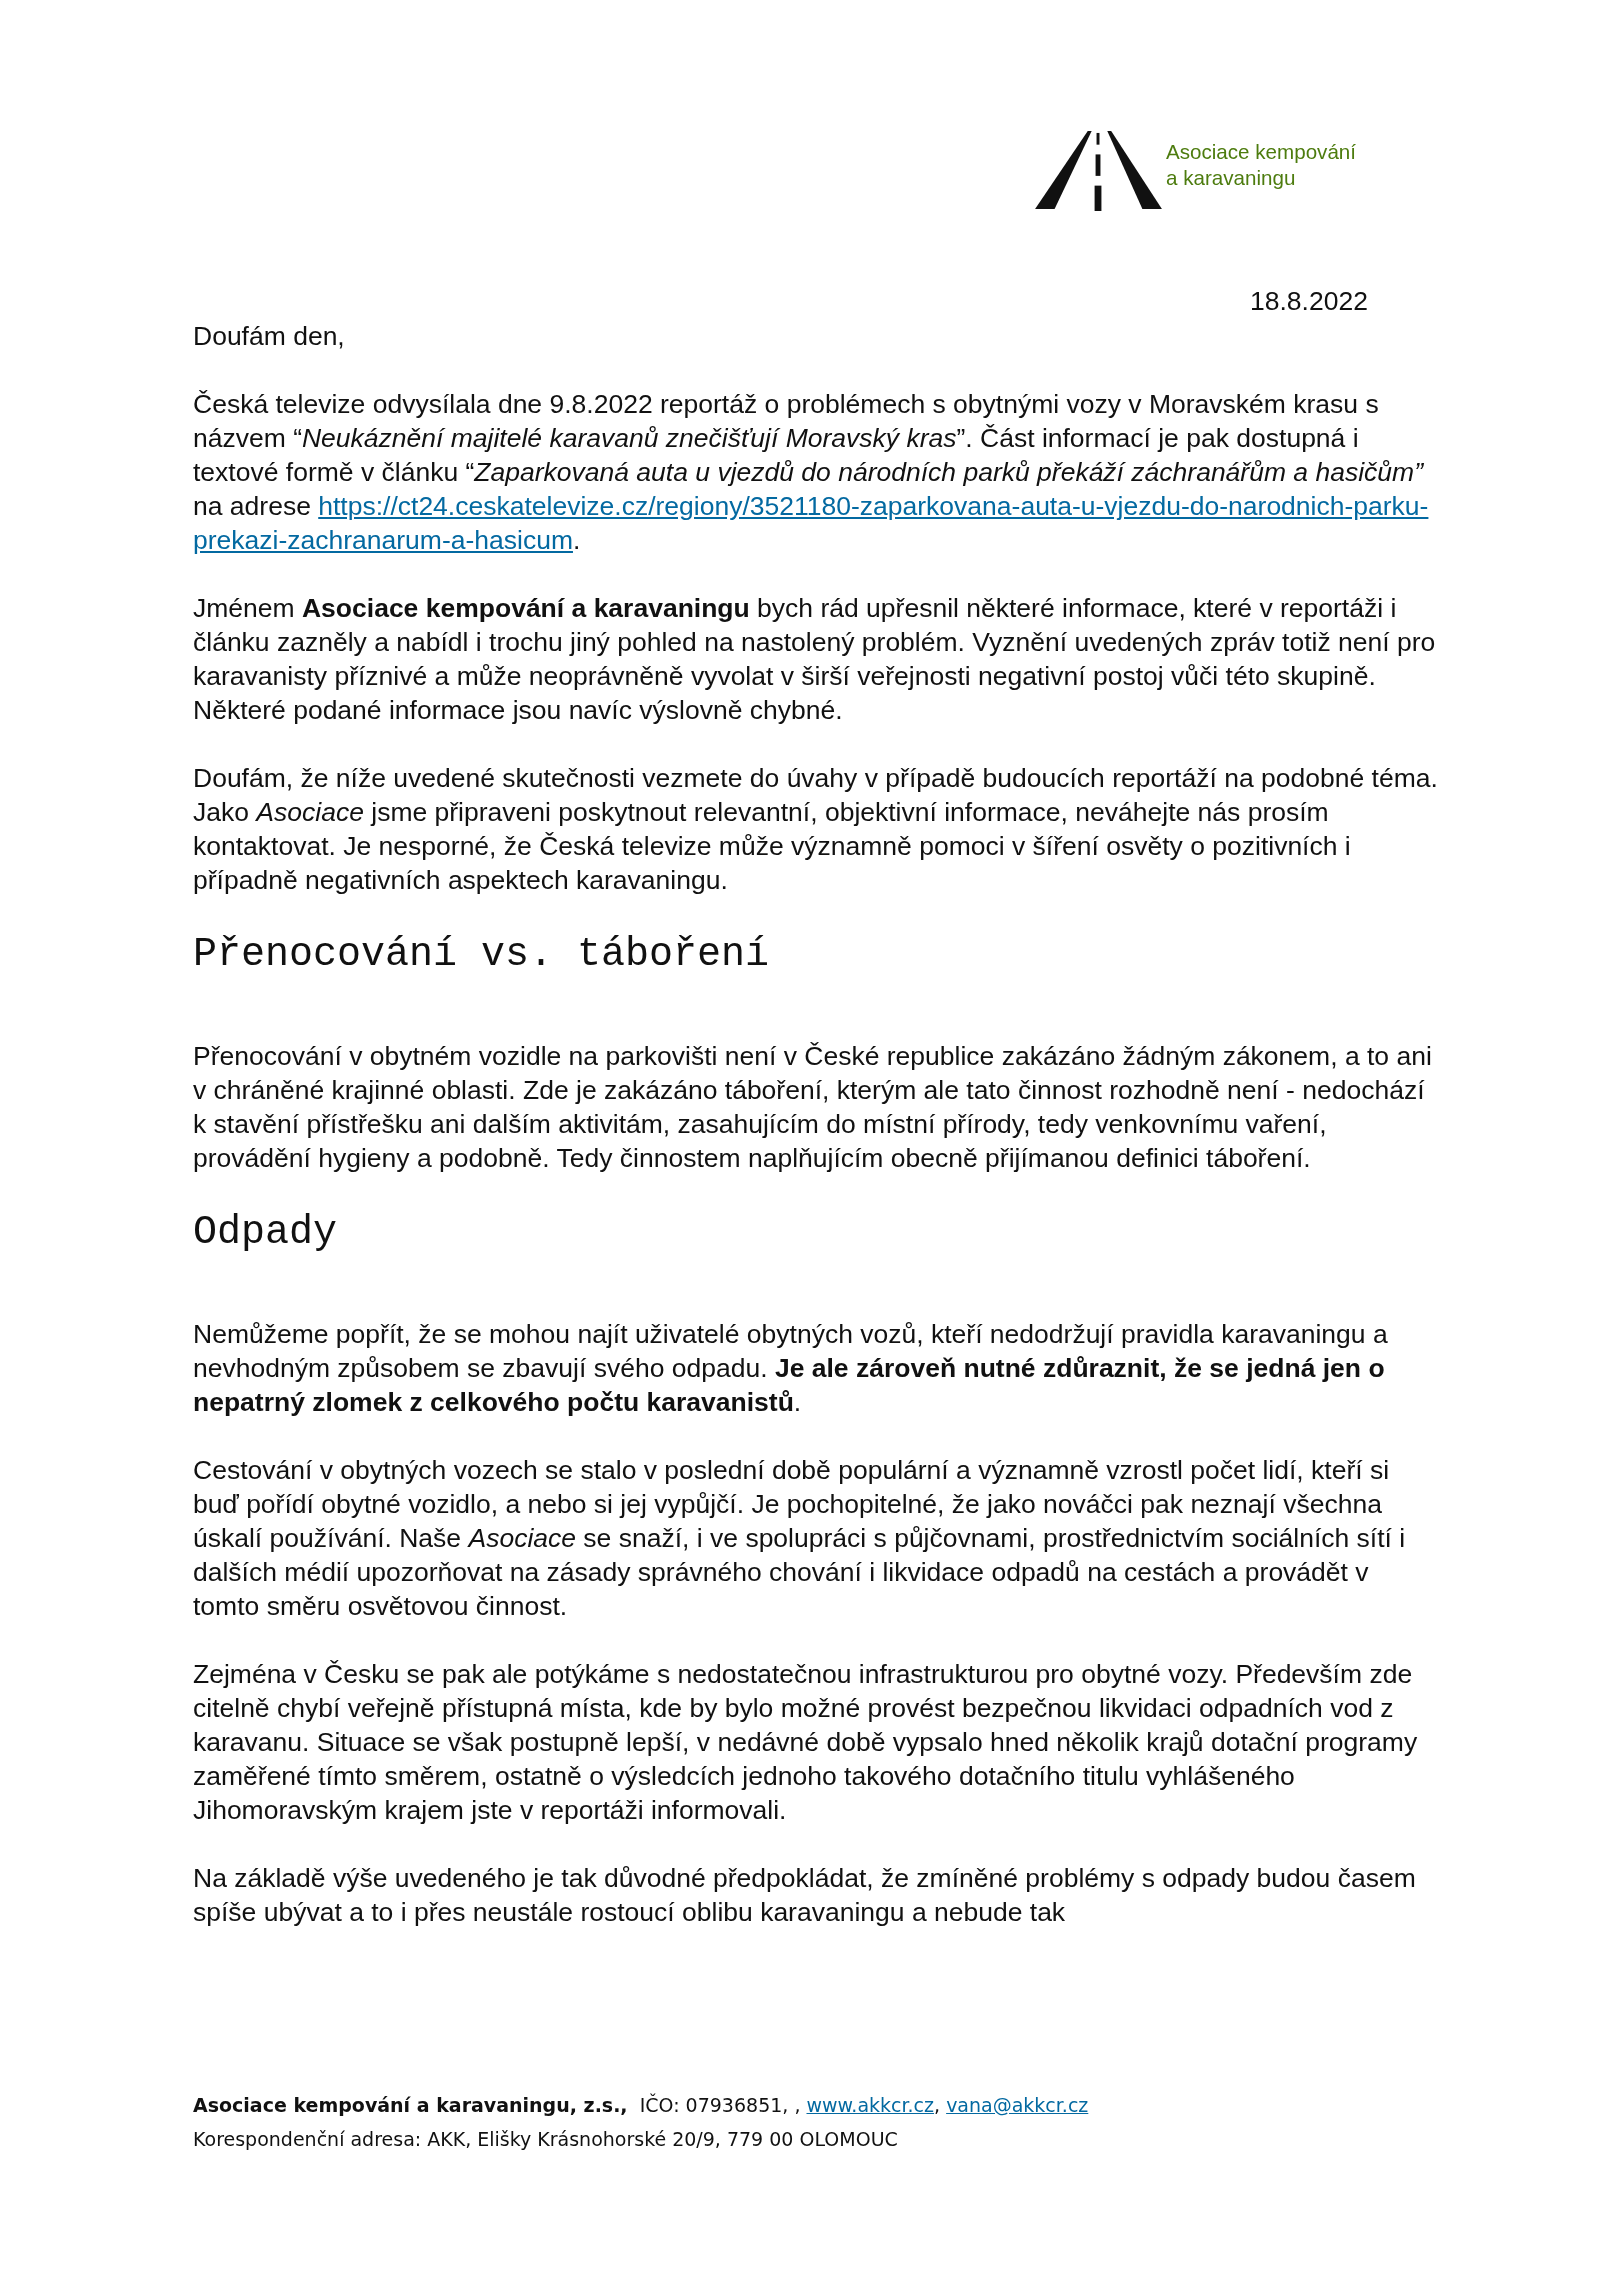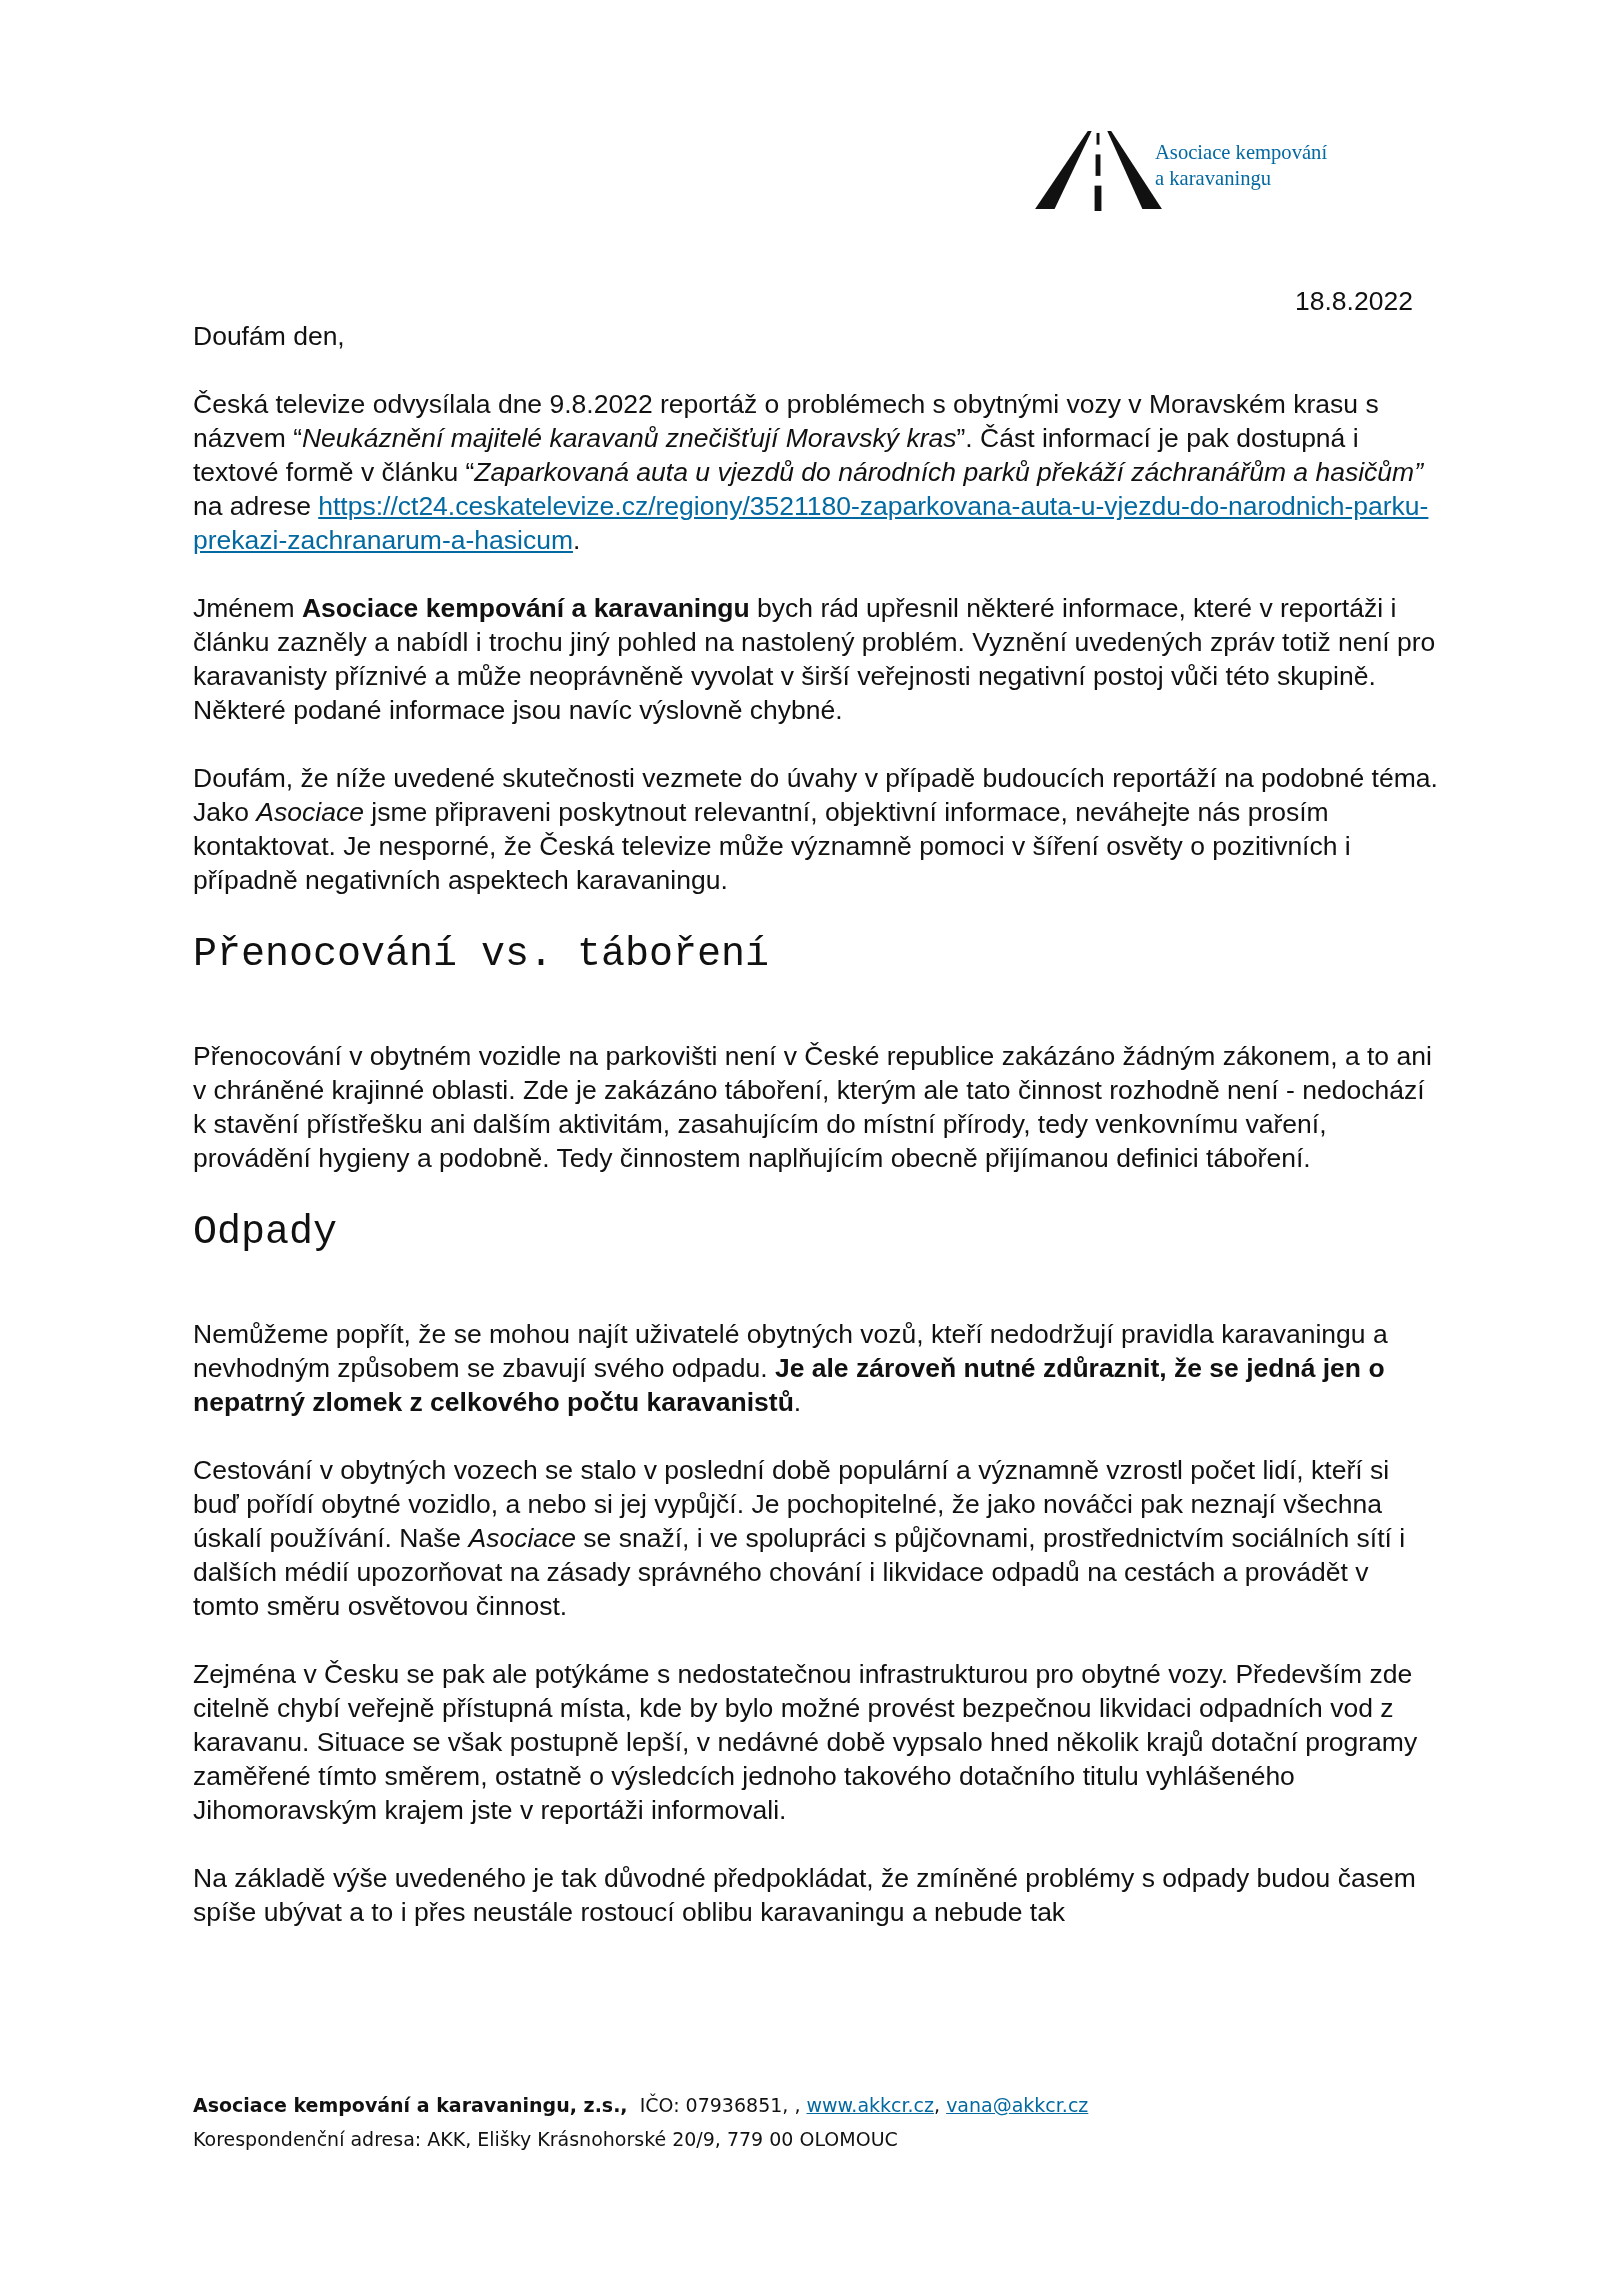--- a/index.html
+++ b/index.html
@@ -3,25 +3,25 @@
   <meta charset="utf-8">
   <style>
     html, body { margin: 0; padding: 0; background: #ffffff; }
     body {
       width: 1621px; height: 2293px; position: relative; overflow: hidden;
       font-family: "Liberation Sans", sans-serif; color: #111111;
     }
     .logo { position: absolute; left: 1035px; top: 131px; width: 372px; height: 80px; }
     .logo svg { position: absolute; left: 0; top: 0; }
     .logo-text {
-      position: absolute; left: 120px; top: 7.8px;
-      font-family: Liberation Serif, serif; font-size: 20.6px; line-height: 26.5px; color: #0369a1;
+      position: absolute; left: 131px; top: 7.8px;
+      font-family: Liberation Sans, sans-serif; font-size: 20.6px; line-height: 26.5px; color: #4d7c0f;
       white-space: nowrap;
     }
-    .date { position: absolute; left: 1250px; top: 286px; font-size: 26.5px; margin-left: 45px; }
+    .date { position: absolute; left: 1250px; top: 286px; font-size: 26.5px; }
     .body { position: absolute; left: 193px; top: 319px; width: 1245px; font-size: 26.5px; line-height: 34px; }
     .body p { margin: 0 0 34px 0; }
     .greet { margin-bottom: 34px !important; }
     h2 { font-weight: normal; font-size: 40px; line-height: 47px; margin: 23.5px 0 61px 0; font-family: Liberation Mono, monospace; }
     a { color: #0369a1; text-decoration: underline; }
     .footer { position: absolute; left: 193px; top: 2088px; font-family: "DejaVu Sans", sans-serif; font-size: 19px; line-height: 34px; color: #111; }
     .footer b { font-weight: bold; }
   </style>
 </head>
 <body>

